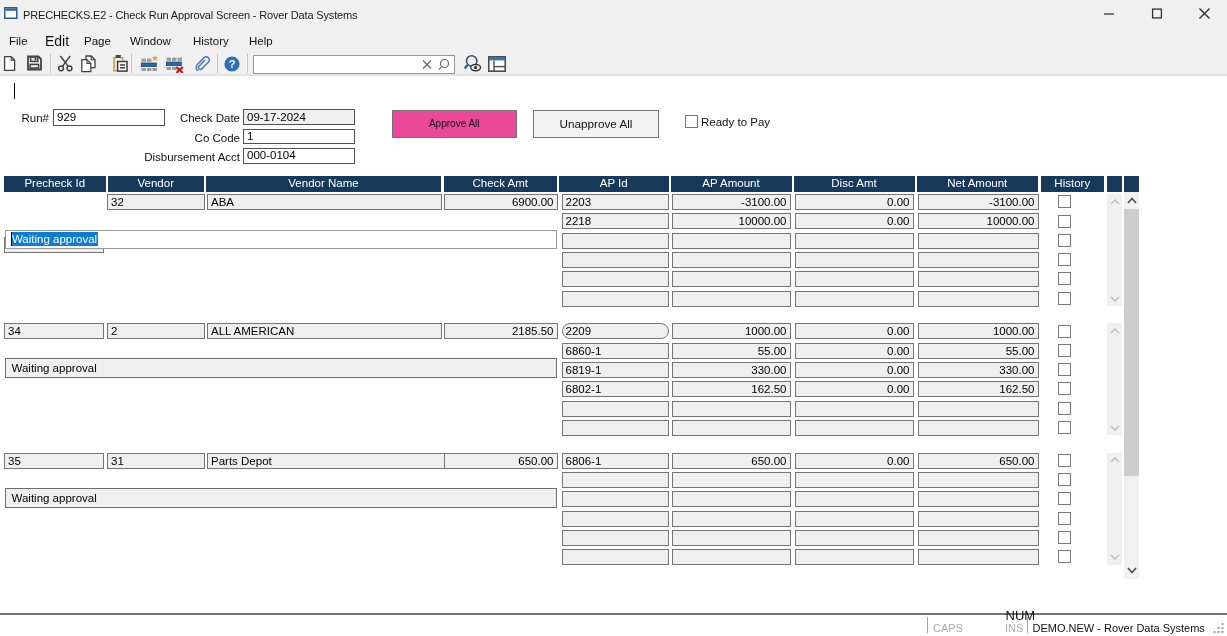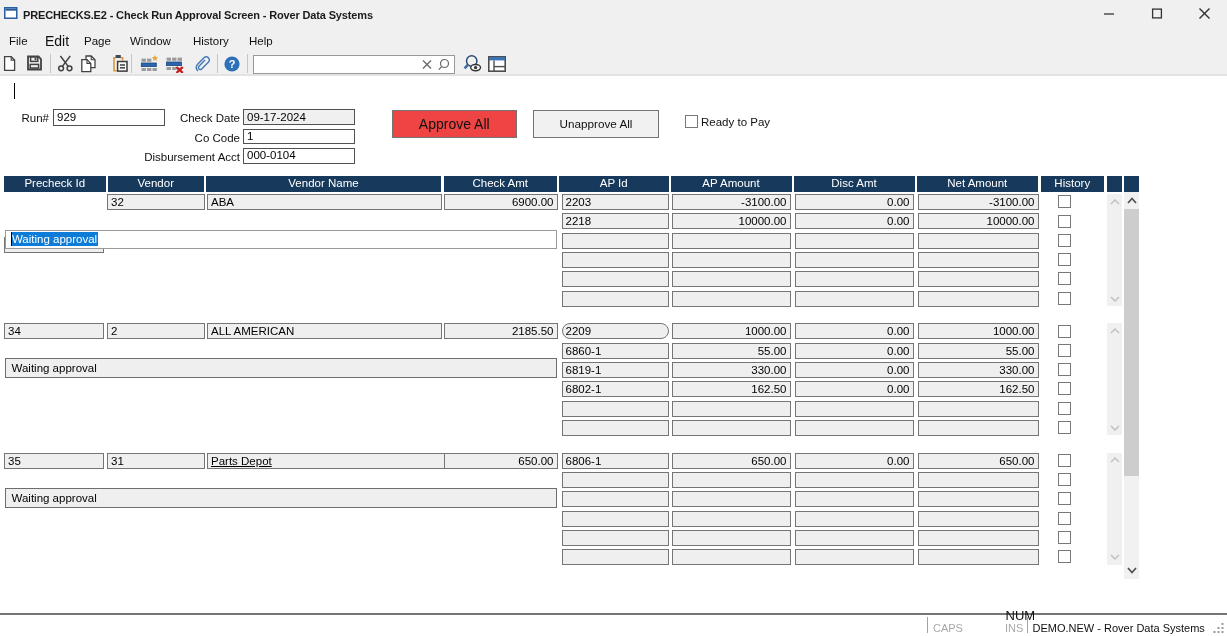--- a/index.html
+++ b/index.html
@@ -10,21 +10,21 @@
 .rt{text-align:right;}
 .cb{position:absolute;width:13px;height:13px;border:1px solid #787878;background:#fff;}
 .sep{position:absolute;width:1px;background:#c6c6c6;}
 </style></head><body>
 <div class="a" style="left:0;top:0;width:1227px;height:74px;background:#f0f0f0;"></div>
 <div class="a" style="left:0;top:74px;width:1227px;height:2px;background:#e3e3e3;"></div>
 <svg class="a" style="left:4px;top:7px" width="14" height="13" viewBox="0 0 14 13">
     <rect x="0.75" y="0.75" width="12" height="10.5" fill="#fff" stroke="#2a5d9e" stroke-width="1.5"></rect>
     <rect x="1.5" y="1.5" width="10.5" height="2.2" fill="#2a5d9e"></rect>
   </svg>
-<div class="t" style="left:23px;top:7.5px;color:#1b1b1b;font-size:11px;letter-spacing:-0.15px;font-weight:bold;">PRECHECKS.E2 - Check Run Approval Screen - Rover Data Systems</div>
+<div class="t" style="left:23px;top:7.5px;color:#1b1b1b;font-size:11px;letter-spacing:-0.15px;">PRECHECKS.E2 - Check Run Approval Screen - Rover Data Systems</div>
 <svg class="a" style="left:1099px;top:3px" width="115" height="22" viewBox="0 0 115 22">
     <line x1="5" y1="11" x2="15" y2="11" stroke="#333" stroke-width="1.3"></line>
     <rect x="53.6" y="6.1" width="8.8" height="8.8" fill="none" stroke="#333" stroke-width="1.3"></rect>
     <line x1="100.5" y1="5.5" x2="110.5" y2="15.5" stroke="#333" stroke-width="1.4"></line>
     <line x1="110.5" y1="5.5" x2="100.5" y2="15.5" stroke="#333" stroke-width="1.4"></line>
   </svg>
 <div class="t" style="left:9px;top:33.5px;font-size:11.5px;">File</div>
 <div class="t" style="left:45px;top:33.5px;font-size:14px;">Edit</div>
 <div class="t" style="left:84px;top:33.5px;font-size:11.5px;">Page</div>
 <div class="t" style="left:130px;top:33.5px;font-size:11.5px;">Window</div>
@@ -110,21 +110,21 @@
   </svg>
 <div class="a" style="left:14px;top:83px;width:1.4px;height:16px;background:#000;"></div>
 <div class="t" style="left:0;top:111px;width:49px;text-align:right;">Run#</div>
 <div class="a" style="left:53px;top:109px;width:112px;height:17px;background:#fff;border:1px solid #515151;font-size:11.5px;line-height:15px;padding-left:3px;">929</div>
 <div class="t" style="left:100px;top:110.5px;width:140px;text-align:right;">Check Date</div>
 <div class="a" style="left:243px;top:108.5px;width:112px;height:16px;background:#f0f0f0;border:1px solid #515151;font-size:11.5px;line-height:14px;padding-left:3px;">09-17-2024</div>
 <div class="t" style="left:100px;top:130.5px;width:140px;text-align:right;">Co Code</div>
 <div class="a" style="left:243px;top:128.5px;width:112px;height:15.5px;background:#fff;border:1px solid #515151;font-size:11.5px;line-height:13.5px;padding-left:3px;">1</div>
 <div class="t" style="left:100px;top:150px;width:140px;text-align:right;">Disbursement Acct</div>
 <div class="a" style="left:243px;top:148px;width:112px;height:15.5px;background:#fff;border:1px solid #515151;font-size:11.5px;line-height:13.5px;padding-left:3px;">000-0104</div>
-<div style="position:absolute;top:110px;height:28px;background:#ef4444;border:1px solid #747474;font-size:14px;text-align:center;line-height:26px;color:#111;left:391.5px;width:125.5px;">Approve All</div>
+<div style="position:absolute;top:110px;height:28px;background:#ec4899;border:1px solid #747474;font-size:10px;text-align:center;line-height:26px;color:#111;left:391.5px;width:125.5px;">Approve All</div>
 <div style="position:absolute;top:110px;height:28px;background:#f1f1f1;border:1px solid #747474;font-size:11.7px;text-align:center;line-height:26px;color:#111;left:533px;width:126px;">Unapprove All</div>
 <div class="cb" style="left:685px;top:114.5px;"></div>
 <div class="t" style="left:701px;top:115px;">Ready to Pay</div>
 <div class="hd" style="left:4px;top:176px;width:101.5px;">Precheck Id</div>
 <div class="hd" style="left:107.5px;top:176px;width:96.5px;">Vendor</div>
 <div class="hd" style="left:206px;top:176px;width:235px;">Vendor Name</div>
 <div class="hd" style="left:443.5px;top:176px;width:113.5px;">Check Amt</div>
 <div class="hd" style="left:559px;top:176px;width:109.5px;">AP Id</div>
 <div class="hd" style="left:670.5px;top:176px;width:121px;">AP Amount</div>
 <div class="hd" style="left:793.5px;top:176px;width:121px;">Disc Amt</div>
@@ -214,21 +214,21 @@
 <div class="a" style="left:4.5px;top:358.3px;width:552.5px;height:20px;background:#efefef;border:1px solid #6e6e6e;font-size:11.5px;line-height:18px;padding-left:6px;">Waiting approval</div>
 <div class="a" style="left:1107px;top:323.3px;width:14.5px;height:112px;background:#f0f0f0;"></div>
 <svg class="a" style="left:1109.5px;top:327.8px" width="10" height="6" viewBox="0 0 10 6">
     <path d="M1 5 L5 1 L9 5" fill="none" stroke="#bfbfbf" stroke-width="1.4"></path>
   </svg>
 <svg class="a" style="left:1109.5px;top:424.8px" width="10" height="6" viewBox="0 0 10 6">
     <path d="M1 1 L5 5 L9 1" fill="none" stroke="#bfbfbf" stroke-width="1.4"></path>
   </svg>
 <div class="cell" style="left:4px;top:452.6px;width:100px;">35</div>
 <div class="cell" style="left:107px;top:452.6px;width:97.5px;">31</div>
-<div class="cell" style="left:207px;top:452.6px;width:278px;text-decoration:underline;">Parts Depot</div>
+<div class="cell" style="left:207px;top:452.6px;width:278px;">Parts Depot</div>
 <div class="cell rt" style="left:444px;top:452.6px;width:113.5px;">650.00</div>
 <div class="cell" style="left:561.5px;top:452.6px;width:107px;">6806-1</div>
 <div class="cell rt" style="left:671.5px;top:452.6px;width:119px;">650.00</div>
 <div class="cell rt" style="left:795px;top:452.6px;width:118.5px;">0.00</div>
 <div class="cell rt" style="left:917.5px;top:452.6px;width:121px;">650.00</div>
 <div class="cb" style="left:1057.5px;top:453.8px;"></div>
 <div class="cell" style="left:561.5px;top:471.90000000000003px;width:107px;"></div>
 <div class="cell rt" style="left:671.5px;top:471.90000000000003px;width:119px;"></div>
 <div class="cell rt" style="left:795px;top:471.90000000000003px;width:118.5px;"></div>
 <div class="cell rt" style="left:917.5px;top:471.90000000000003px;width:121px;"></div>

